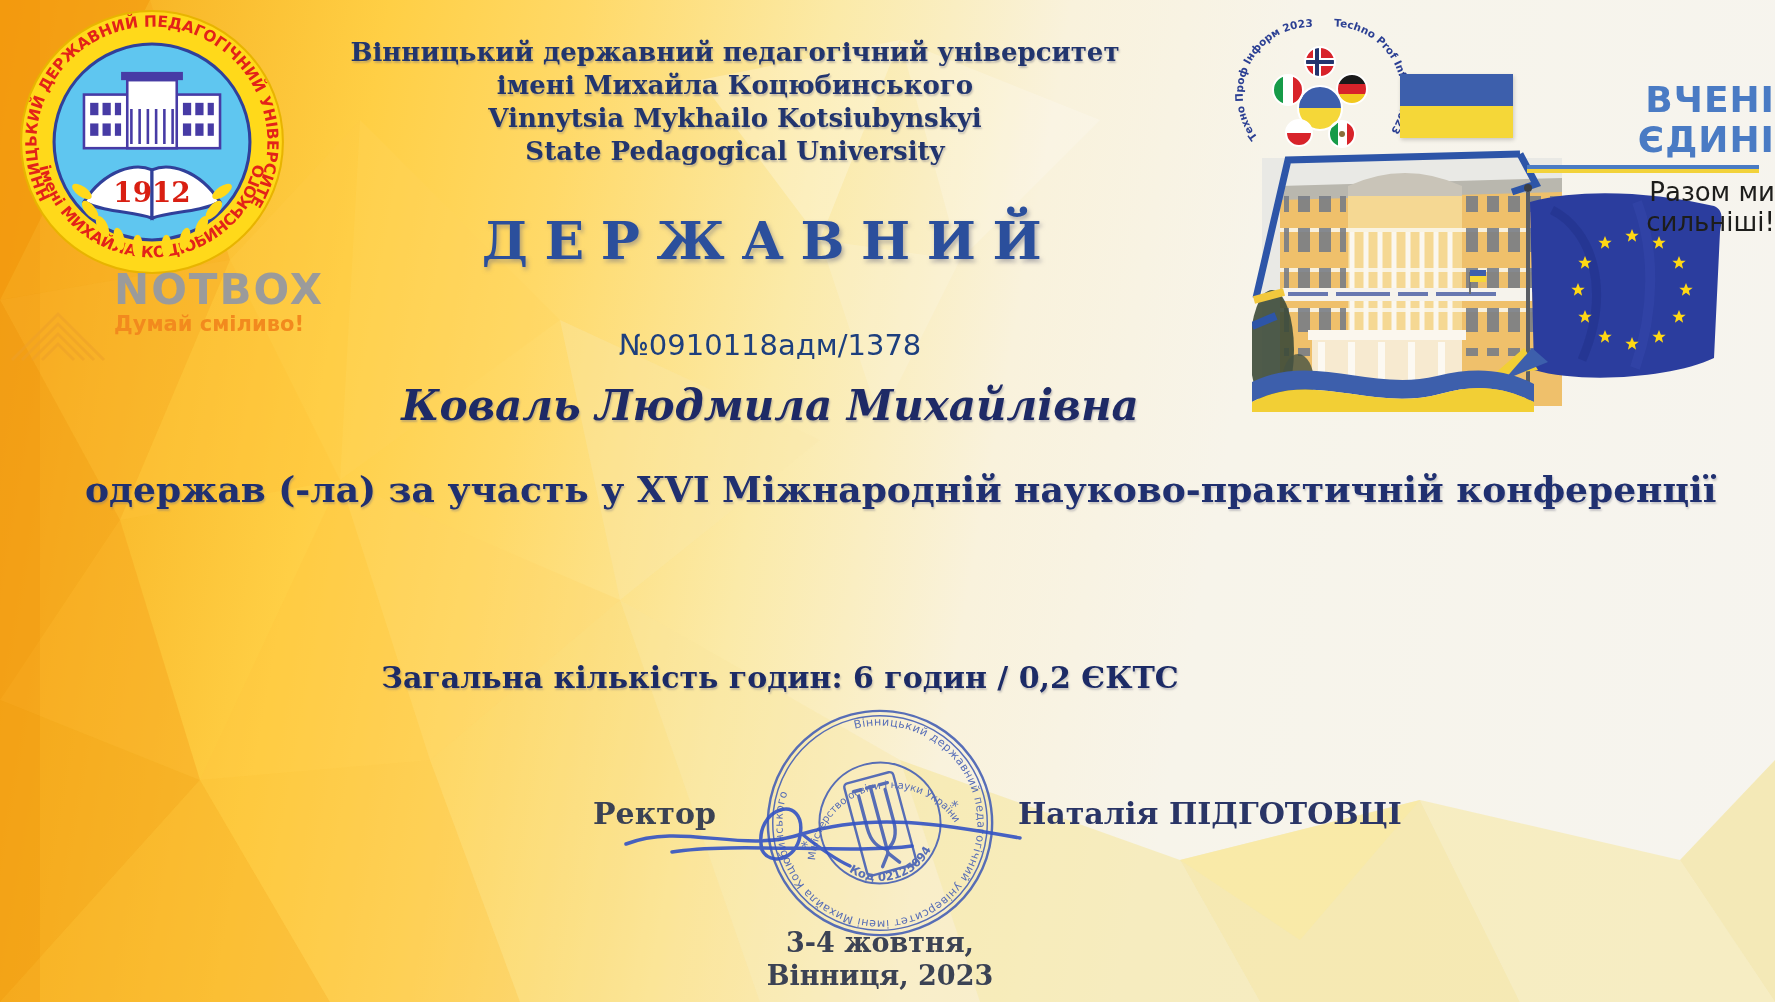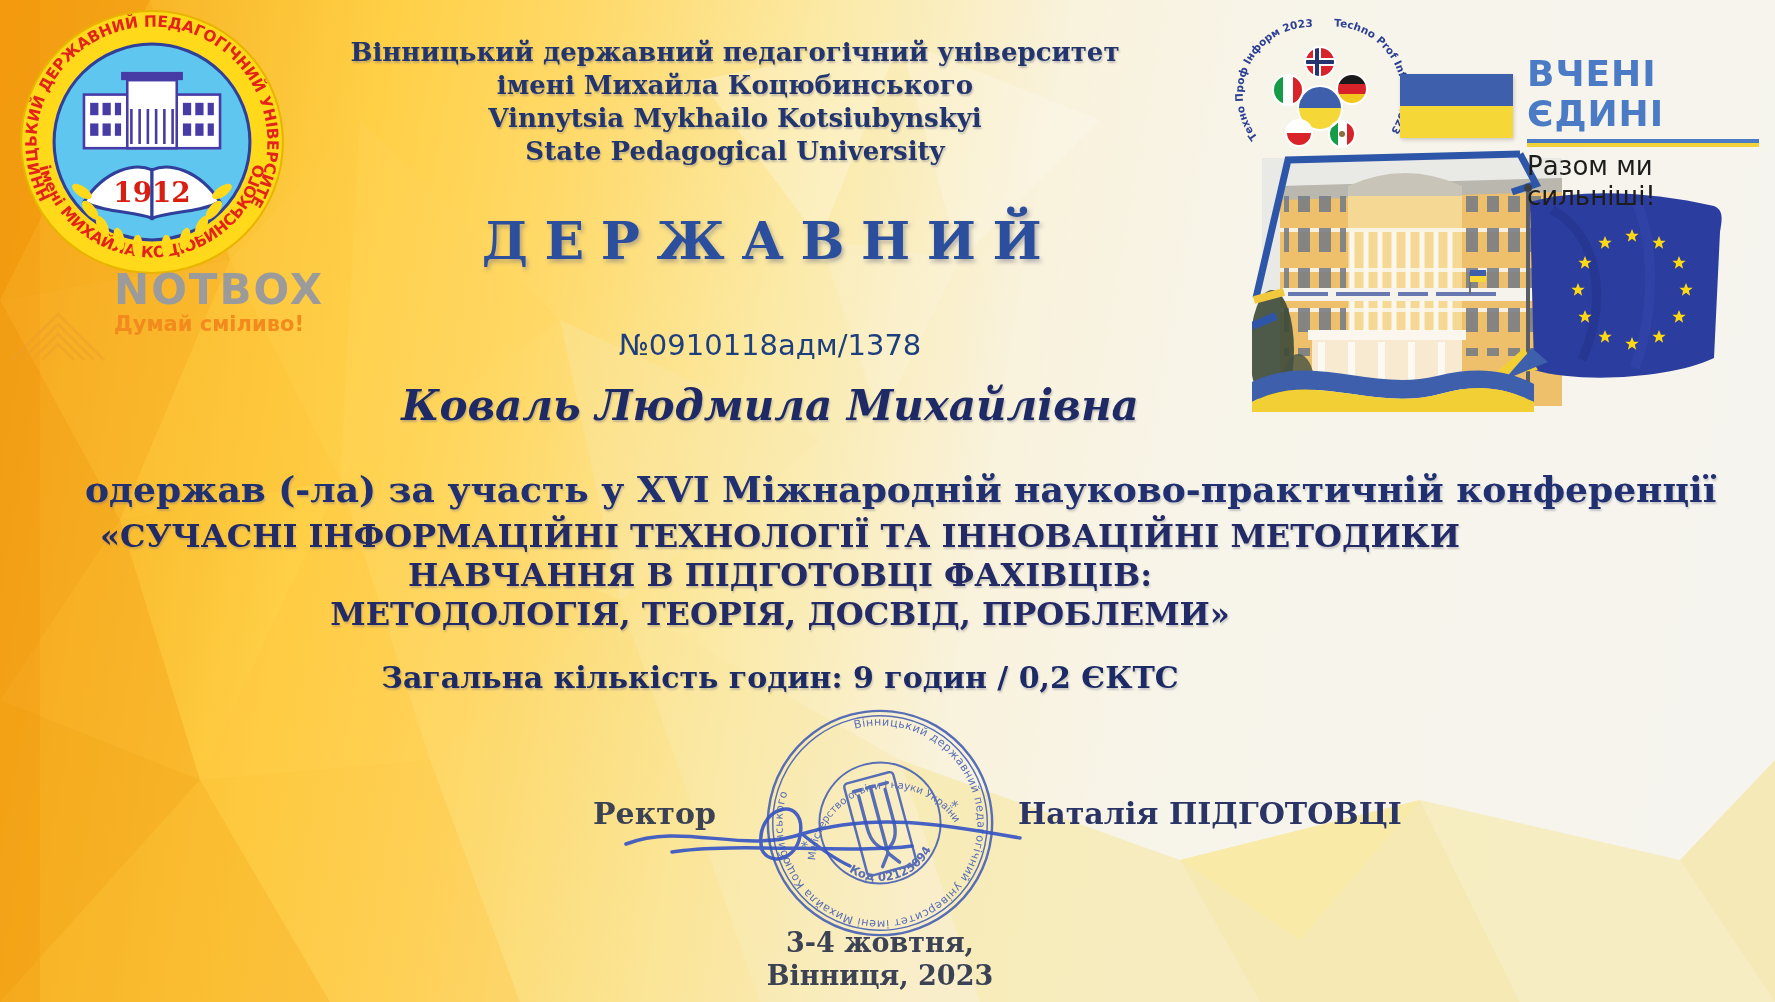--- a/index.html
+++ b/index.html
@@ -14,21 +14,21 @@
   .uni-header{left:335px;top:36px;width:800px;z-index:2;color:#22356e;font-weight:bold;font-size:26px;line-height:33px;text-shadow:1px 2px 2px rgba(110,110,130,.4);}
   .seal-svg{position:absolute;left:18px;top:8px;z-index:2;}
   .notbox{position:absolute;left:6px;top:268px;z-index:2;display:flex;align-items:flex-start;font-family:"DejaVu Sans","Liberation Sans",sans-serif;}
   .notbox-txt{margin-left:4px;}
   .notbox-brand{font-size:42px;font-weight:bold;letter-spacing:2px;color:#9b9b9b;line-height:44px;}
   .notbox-tag{font-size:21px;font-weight:bold;color:#f28a1e;margin-top:0px;}
   .techno-svg{position:absolute;left:1232px;top:12px;z-index:2;}
   .ua-flag{position:absolute;left:1400px;top:74px;width:113px;height:64px;z-index:2;box-shadow:1px 2px 4px rgba(0,0,0,.18);}
   .ua-flag .b{height:50%;background:#3d5fac;}
   .ua-flag .y{height:50%;background:#f5d738;}
-  .vcheni{position:absolute;left:1527px;top:54px;z-index:2;font-family:"DejaVu Sans","Liberation Sans",sans-serif;}
+  .vcheni{position:absolute;left:1527px;top:80px;z-index:2;font-family:"DejaVu Sans","Liberation Sans",sans-serif;text-align:right;}
   .vcheni-title{font-size:36px;font-weight:bold;color:#4a7bc4;letter-spacing:1px;line-height:40px;}
   .vcheni-bar-b{width:232px;height:4px;background:#4a7bc4;margin-top:5px;}
   .vcheni-bar-y{width:232px;height:4px;background:#f2d23a;}
   .vcheni-sub{font-size:26px;color:#1d1d1b;margin-top:4px;}
   .photo-svg{position:absolute;left:1252px;top:140px;z-index:1;}
   .cert-title{left:385px;top:210px;width:770px;z-index:2;font-size:52px;font-weight:bold;letter-spacing:.32em;color:#2b4f9c;text-shadow:2px 3px 4px rgba(110,110,130,.5);}
   .cert-number{left:385px;top:328px;width:770px;z-index:2;font-family:"DejaVu Sans","Liberation Sans",sans-serif;font-size:29px;color:#1d3f7e;}
   .recipient{left:385px;top:381px;width:770px;z-index:2;font-style:italic;font-weight:bold;font-size:42px;color:#1e2a66;text-shadow:1px 2px 2px rgba(110,110,130,.4);}
   .participation{left:85px;top:468px;width:1390px;z-index:2;font-weight:bold;font-size:36px;color:#203070;text-shadow:1px 2px 2px rgba(110,110,130,.35);}
   .conf{left:85px;top:517px;width:1390px;z-index:2;font-weight:bold;font-size:32px;line-height:39px;color:#232b66;text-shadow:1px 2px 2px rgba(110,110,130,.35);}
@@ -302,26 +302,21 @@
       <path d="M252,240 l28,-32 l16,14 z" fill="#3d5fac"></path>
       <path d="M0,242 C60,212 120,252 185,236 C225,226 255,230 282,244 L282,262 C250,246 222,244 188,254 C120,272 60,230 0,262 Z" fill="#3d5fac"></path>
       <path d="M0,262 C60,230 120,272 188,254 C222,244 250,246 282,262 L282,272 L0,272 Z" fill="#f2cf35"></path>
     </g>
   </svg>
 
   <div class="abs ctr cert-title">ДЕРЖАВНИЙ</div>
   <div class="abs ctr cert-number">№0910118адм/1378</div>
   <div class="abs ctr recipient">Коваль Людмила Михайлівна</div>
   <div class="abs ctr participation">одержав (-ла) за участь у XVI Міжнародній науково-практичній конференції</div>
-  <div class="abs ctr conf">
-    <div>«СУЧАСНІ ІНФОРМАЦІЙНІ ТЕХНОЛОГІЇ ТА ІННОВАЦІЙНІ  МЕТОДИКИ</div>
-    <div>НАВЧАННЯ В ПІДГОТОВЦІ ФАХІВЦІВ:</div>
-    <div>МЕТОДОЛОГІЯ, ТЕОРІЯ, ДОСВІД, ПРОБЛЕМИ»</div>
-  </div>
-  <div class="abs ctr hours">Загальна кількість годин: 9 годин / 0,2 ЄКТС</div>
+  <div class="abs ctr hours">Загальна кількість годин: 6 годин / 0,2 ЄКТС</div>
 
   <div class="abs rektor">Ректор</div>
   <div class="abs signer">Наталія ПІДГОТОВЦІ</div>
 
   <svg class="stamp-svg" width="234" height="234" viewBox="0 0 240 240">
     <g transform="rotate(-15 120 120)" stroke="#4a63b5" fill="none">
       <circle cx="120" cy="120" r="115" stroke-width="2.5"></circle>
       <circle cx="120" cy="120" r="110" stroke-width="1.5"></circle>
       <circle cx="120" cy="120" r="62" stroke-width="2"></circle>
       <defs>

